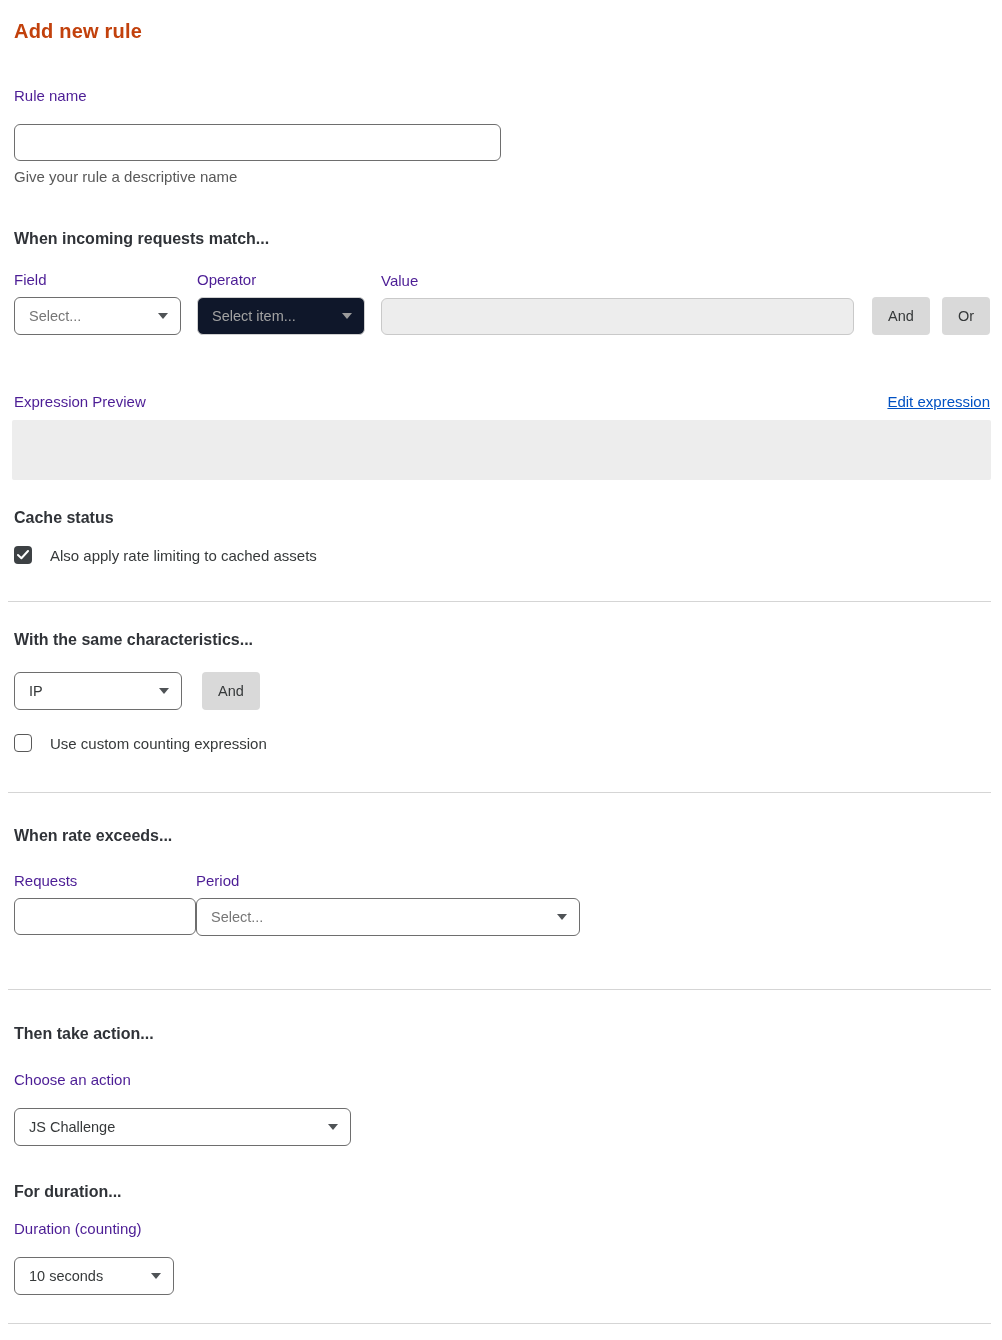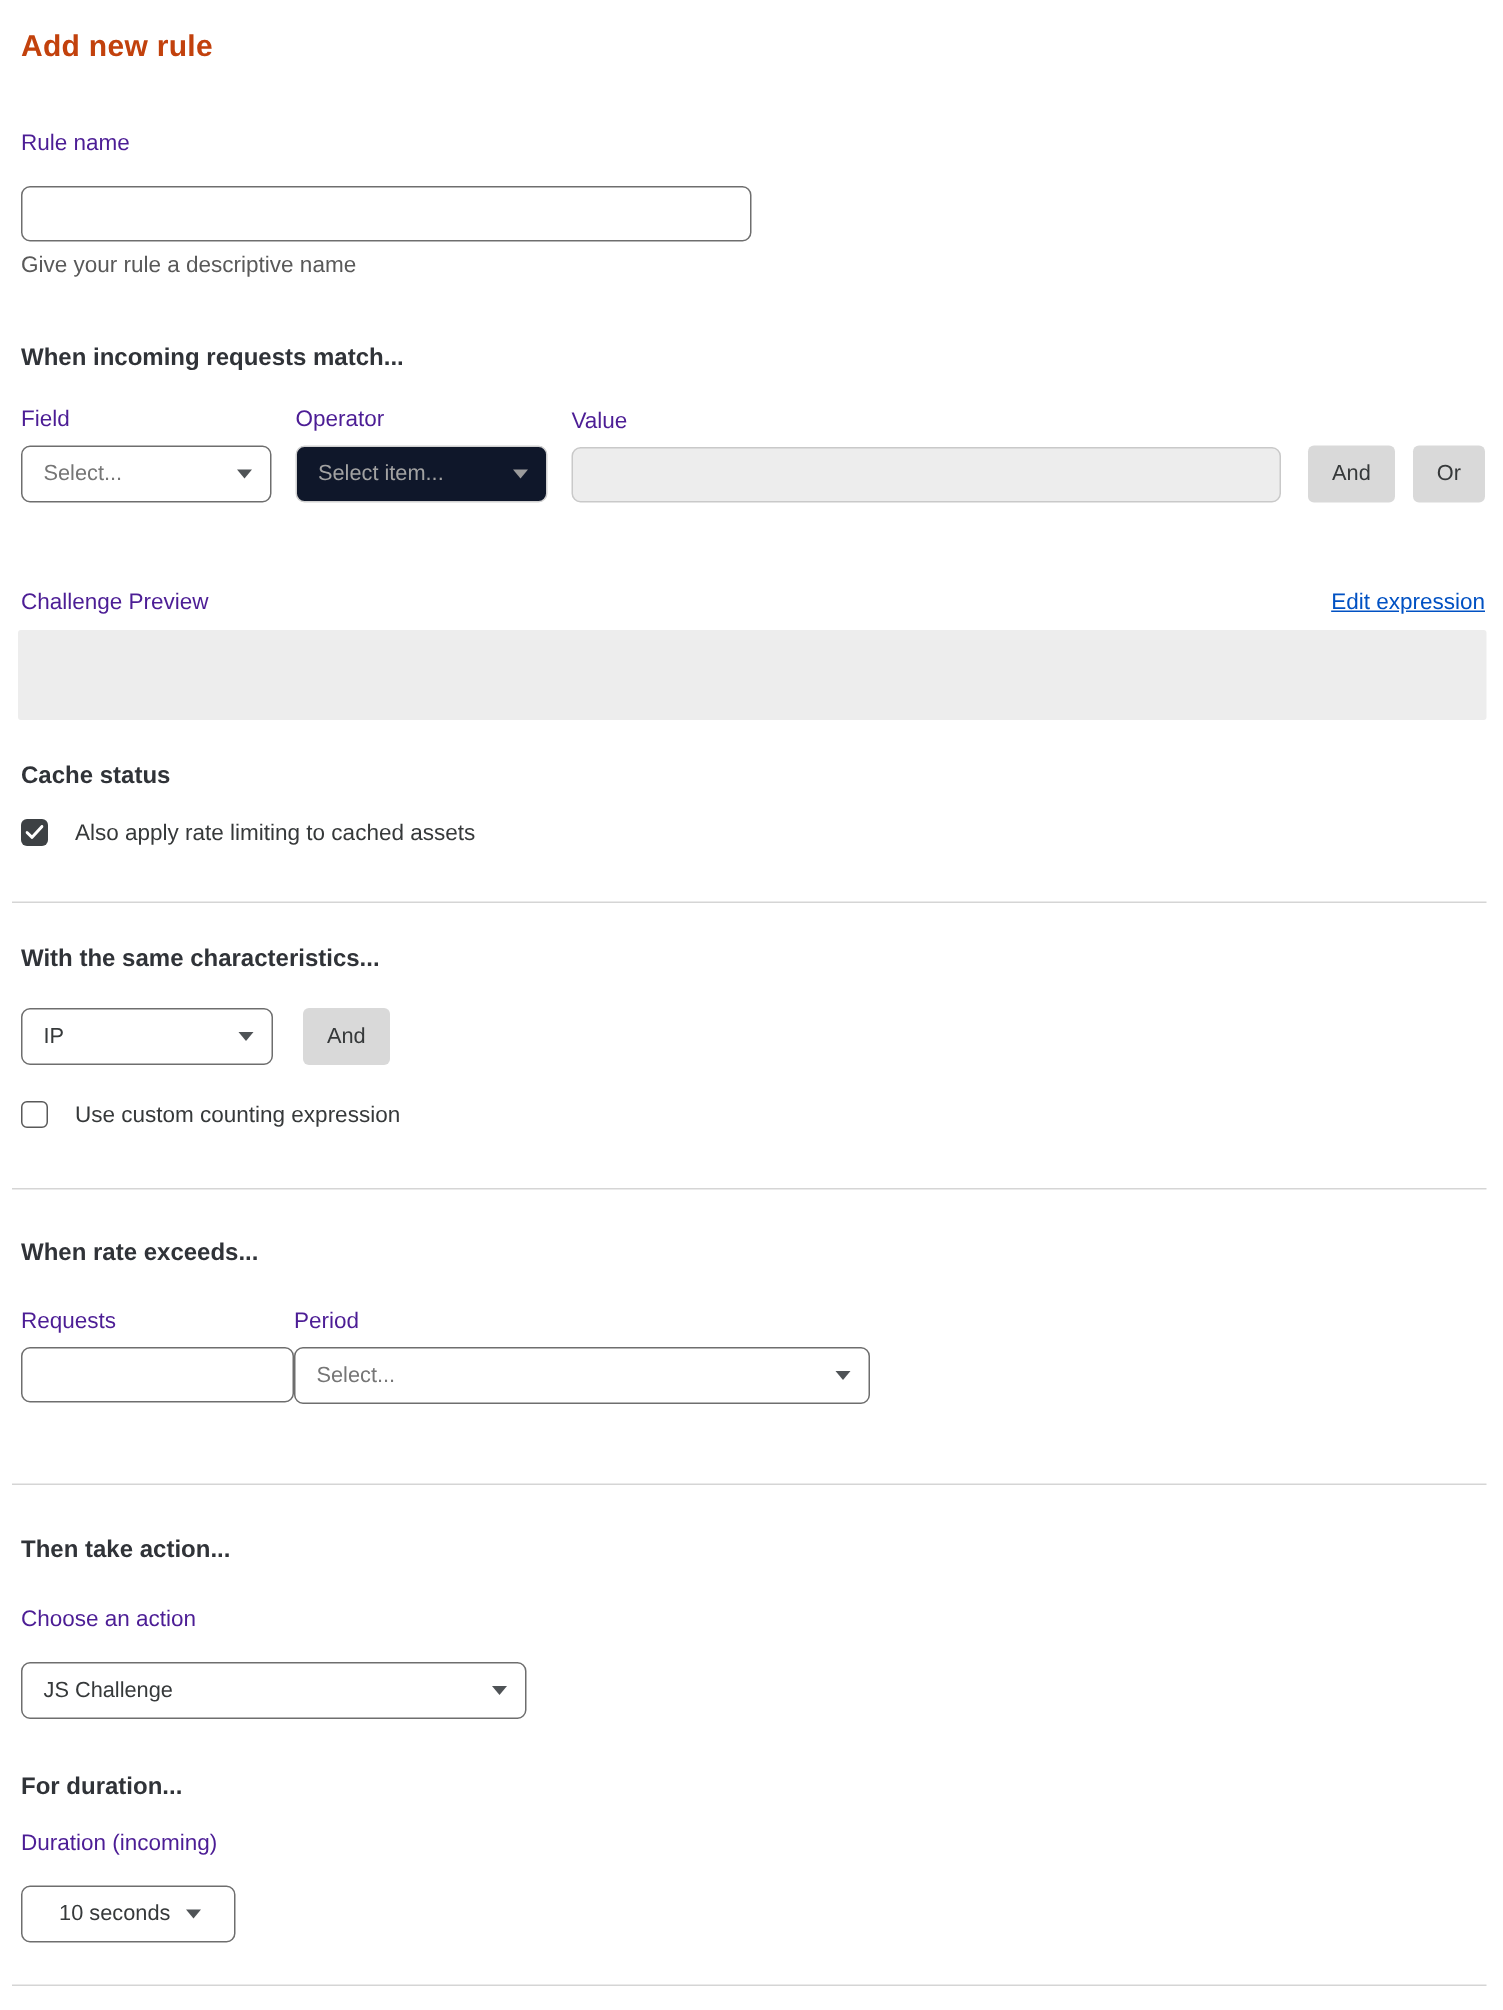--- a/index.html
+++ b/index.html
@@ -220,21 +220,21 @@
       <div class="field-label col-label">Value</div>
       <input class="text-input disabled" type="text" disabled="" value="" style="">
     </div>
     <div class="col-btns">
       <button class="chip-btn">And</button>
       <button class="chip-btn">Or</button>
     </div>
   </div>
 
   <div class="expr-head sp-expr">
-    <div class="field-label">Challenge Preview</div>
+    <div class="field-label">Expression Preview</div>
     <a class="link">Edit expression</a>
   </div>
   <div class="expr-box"></div>
 
   <div class="section-heading sp-cache">Cache status</div>
   <div class="checkbox-row sp-cache-check">
     <span class="checkbox checked">
       <svg width="12" height="10" viewBox="0 0 12 10">
         <path d="M1 5 L4.4 8.2 L11 1" stroke="#ffffff" stroke-width="2" fill="none" stroke-linecap="round" stroke-linejoin="round"></path>
       </svg>
@@ -277,22 +277,22 @@
   <hr class="divider sp-div3">
 
   <div class="section-heading sp-action-heading">Then take action...</div>
   <div class="field-label sp-action-label">Choose an action</div>
   <div class="select mt-8" style="width:337px;">
     <span class="select-value">JS Challenge</span>
     <span class="caret"></span>
   </div>
 
   <div class="section-heading sp-duration-heading">For duration...</div>
-  <div class="field-label sp-duration-label">Duration (incoming)</div>
-  <div class="select mt-8" style="width:143px;justify-content:center;">
+  <div class="field-label sp-duration-label">Duration (counting)</div>
+  <div class="select mt-8" style="width:160px;">
     <span class="select-value">10 seconds</span>
     <span class="caret"></span>
   </div>
 
   <hr class="divider sp-div4">
 
   <div class="footer-actions sp-footer">
     <button class="btn-secondary">Back</button>
     <button class="btn-primary">Add rule</button>
   </div>

